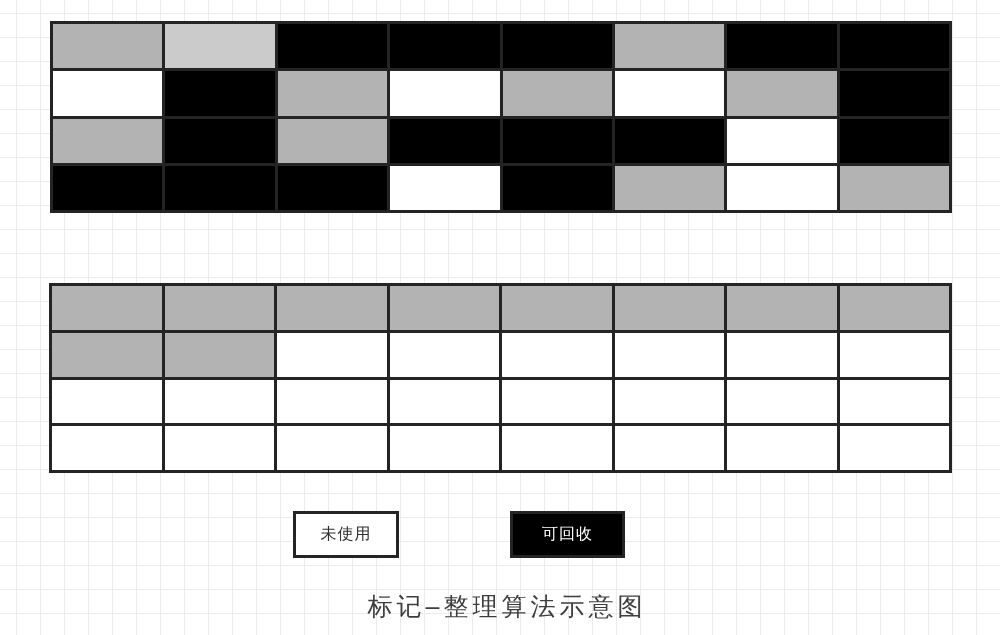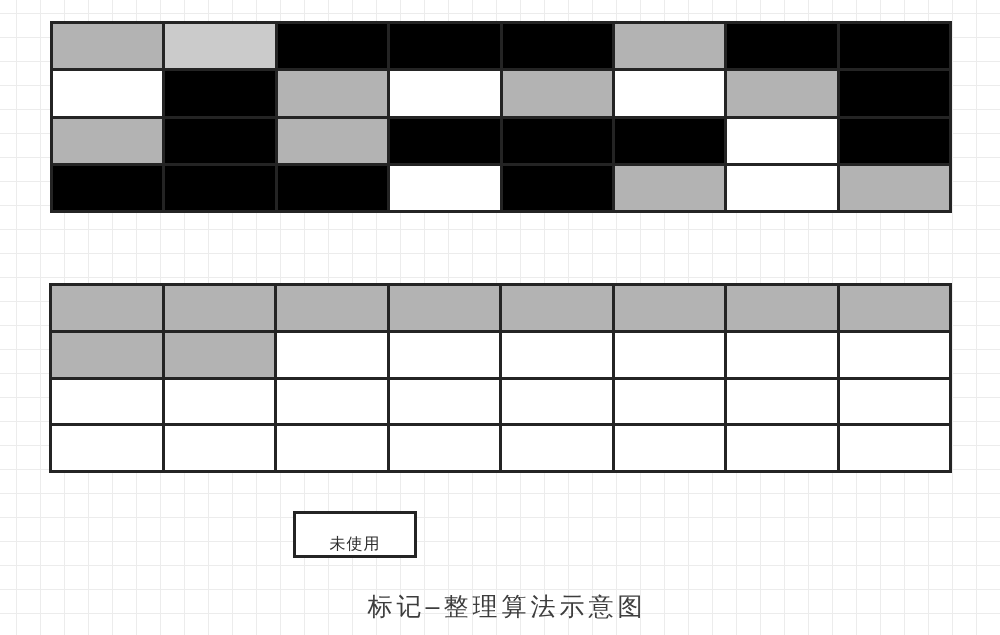--- a/index.html
+++ b/index.html
@@ -40,21 +40,21 @@
     box-sizing: border-box;
     border: 3px solid var(--border, #242424);
     display: flex;
     align-items: center;
     justify-content: center;
     font-size: 16px;
     letter-spacing: 1px;
     color: #2e2e2e;
   }
   #legend-live    { left: 85px;  width: 113px; }
-  #legend-free    { left: 293px; width: 124px; align-items: flex-end; }
+  #legend-free    { left: 293px; width: 106px; }
   #legend-garbage { left: 510px; width: 115px; color: #ffffff; }
   .title {
     position: absolute;
     top: 590px;
     left: 7px;
     width: 1000px;
     text-align: center;
     font-size: 25px;
     letter-spacing: 4px;
     color: var(--title-text, #3d3d3d);
@@ -133,16 +133,19 @@
       <div class="cell" style="background: rgb(255, 255, 255);"></div>
       <div class="cell" style="background: rgb(255, 255, 255);"></div>
       <div class="cell" style="background: rgb(255, 255, 255);"></div>
     </div>
 
 
   <div class="legend-box" id="legend-free" style="background: rgb(255, 255, 255);">
     <span>未使用</span>
   </div>
 
+  <div class="legend-box" id="legend-garbage" style="background: rgb(0, 0, 0);">
+    <span>可回收</span>
+  </div>
 
   <div class="title">标记–整理算法示意图</div>
 
 </div>
 
 </body></html>

